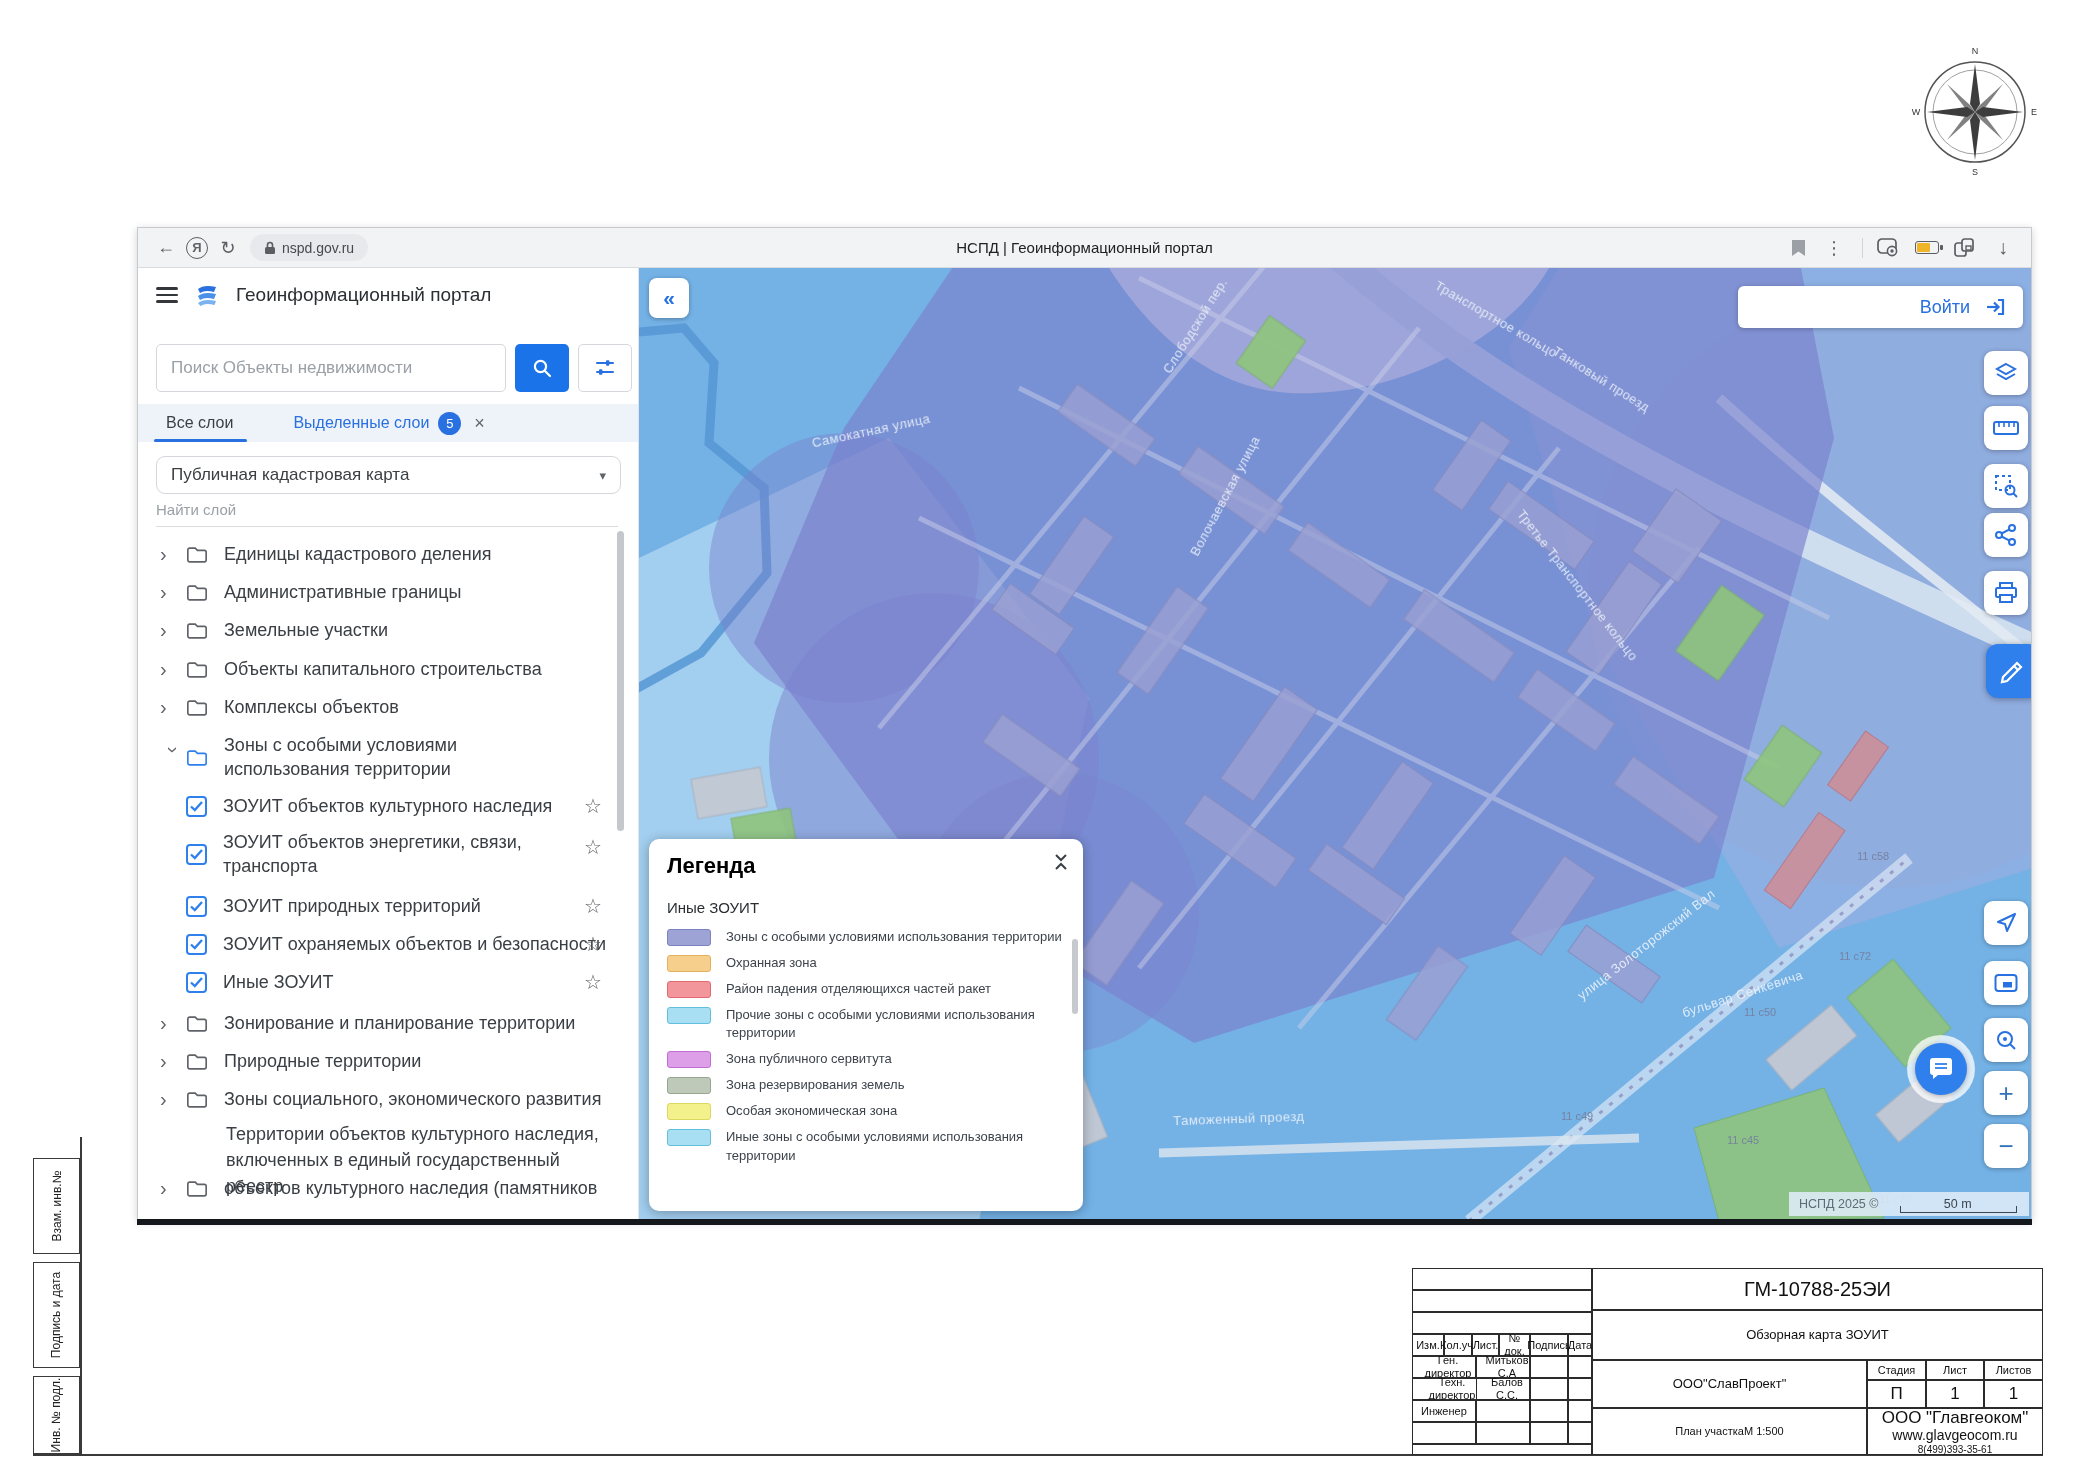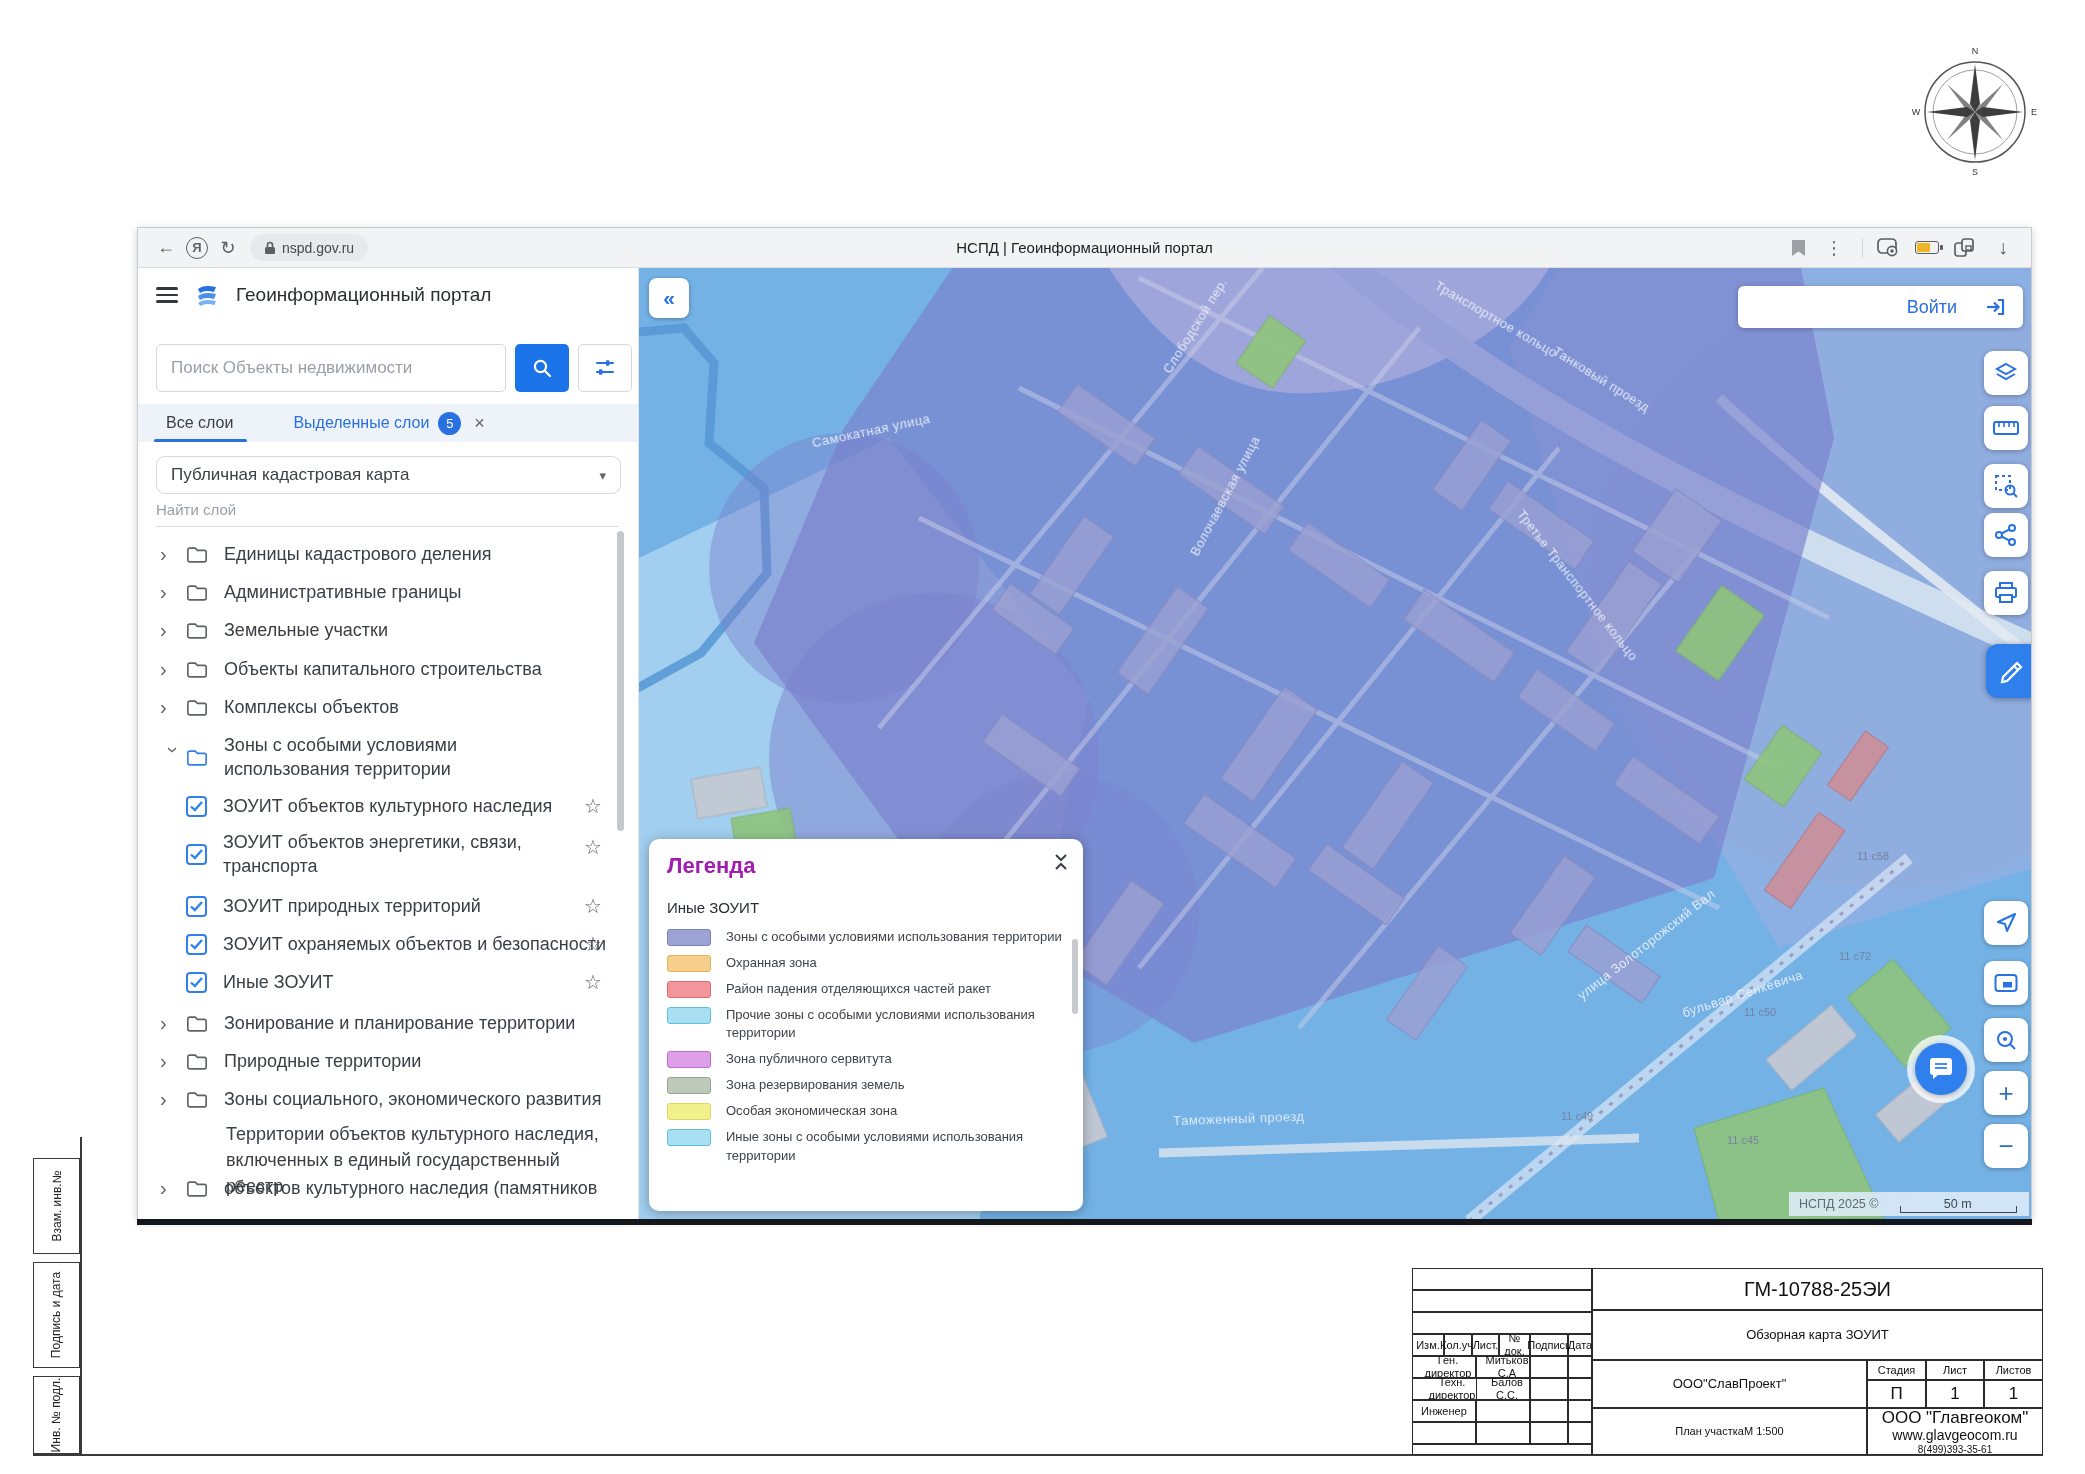--- a/index.html
+++ b/index.html
@@ -70,39 +70,39 @@
 
   
   #map{position:absolute;left:501px;top:40px;right:0;bottom:0;overflow:hidden;background:#74b2e6}
   #basemap{position:absolute;left:0;top:0}
   .maplabel{font-size:13px;fill:#eaf0f9;opacity:.92;letter-spacing:.5px}
   .bldlabel{font-size:11px;fill:#76809f;opacity:.95}
   #collapse-btn{position:absolute;left:10px;top:10px;width:40px;height:40px;background:#fff;border-radius:8px;
                 box-shadow:0 1px 5px rgba(0,0,0,.3);display:flex;align-items:center;justify-content:center;
                 color:#2970e0;font-size:21px;font-weight:bold}
   #login-bar{position:absolute;left:1099px;top:18px;width:285px;height:42px;background:#fff;border-radius:6px;
-             box-shadow:0 1px 5px rgba(0,0,0,.25);display:flex;align-items:center;justify-content:flex-end;gap:28px;padding:0 16px}
+             box-shadow:0 1px 5px rgba(0,0,0,.25);display:flex;align-items:center;justify-content:flex-end;gap:15px;padding:0 16px}
   #login-bar .label{color:#2970e0;font-size:18px}
   .mtool{position:absolute;left:1345px;width:44px;height:44px;background:#fff;border-radius:9px;
          box-shadow:0 1px 5px rgba(0,0,0,.3);display:flex;align-items:center;justify-content:center;color:#2970e0}
   .mtool.zoomi{font-size:26px;color:#3272b8}
   #draw-btn{position:absolute;left:1347px;top:376px;width:54px;height:54px;background:#2f80ed;border-radius:12px;
             box-shadow:0 1px 6px rgba(0,0,0,.35);display:flex;align-items:center;justify-content:center}
   #chat-btn{position:absolute;left:1268px;top:767px;width:68px;height:68px;border-radius:50%;
             background:rgba(255,255,255,.75);display:flex;align-items:center;justify-content:center}
   #chat-btn .inner{width:52px;height:52px;border-radius:50%;background:#2f80ed;display:flex;align-items:center;justify-content:center;box-shadow:0 1px 5px rgba(0,0,0,.3)}
   #attribution{position:absolute;left:1150px;bottom:3px;width:240px;height:24px;background:rgba(223,236,248,.88);
                display:flex;align-items:center;font-size:12.5px;color:#5f6b78;padding:0 10px;gap:18px}
   #scalebar{position:relative;flex:1;text-align:center;color:#3e4650}
   #scalebar .bracket{position:absolute;left:4px;right:2px;bottom:-2px;height:7px;border:1px solid #3e4650;border-top:none}
 
   
   #legend{position:absolute;left:10px;top:571px;width:434px;height:372px;background:#fff;border-radius:10px;
           box-shadow:0 2px 12px rgba(0,0,0,.3);padding:14px 20px 10px 18px;overflow:hidden}
-  #legend h2{font-size:22px;font-weight:600;color:#a21caf}
+  #legend h2{font-size:22px;font-weight:600;color:#000000}
   #legend-collapse{position:absolute;right:14px;top:14px;color:#3a3f45}
   #legend .group{margin-top:20px;font-size:15px;color:#2a2e33}
   #legend ul{list-style:none;margin-top:12px}
   #legend li{display:flex;gap:15px;margin-bottom:7px;font-size:13px;color:#3c434b;line-height:1.45;align-items:flex-start}
   .swatch{width:44px;height:17px;border-radius:3px;border:1.5px solid #888;flex-shrink:0;margin-top:1px}
   #legend-scroll{position:absolute;right:5px;top:100px;width:6px;height:75px;background:#c6c9ce;border-radius:3px}
 
   #browser-shadow{position:absolute;left:137px;top:1219px;width:1895px;height:6px;background:#14171b}
 </style>
 </head>

